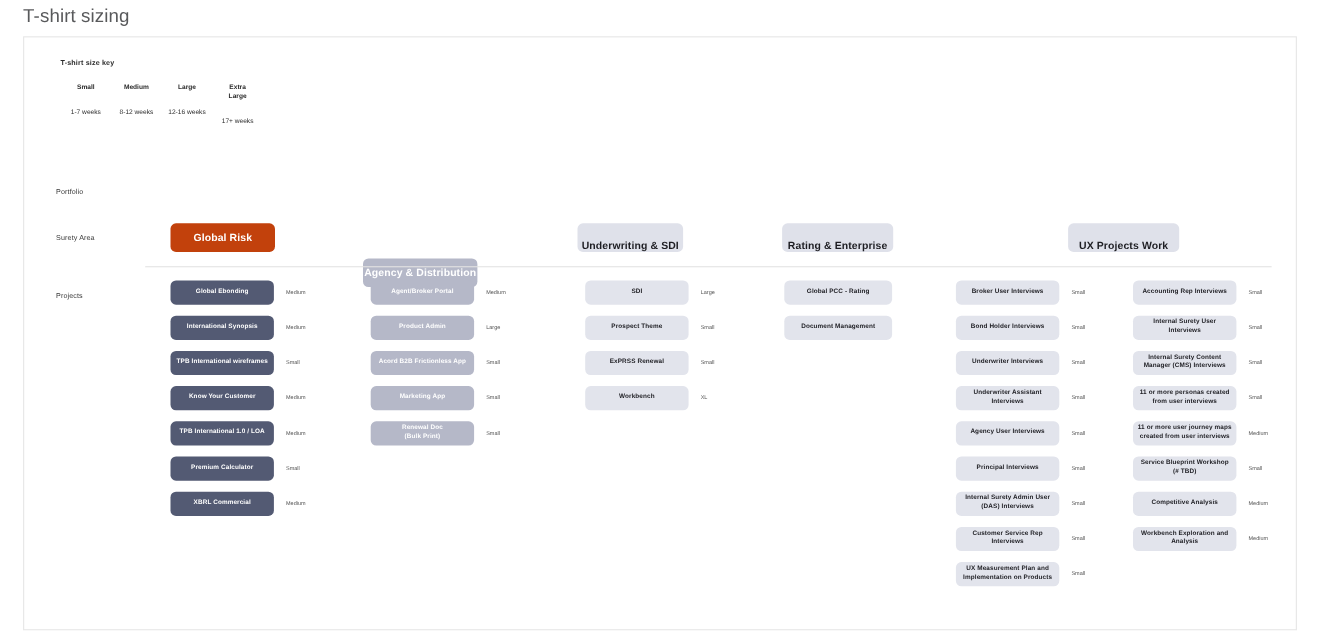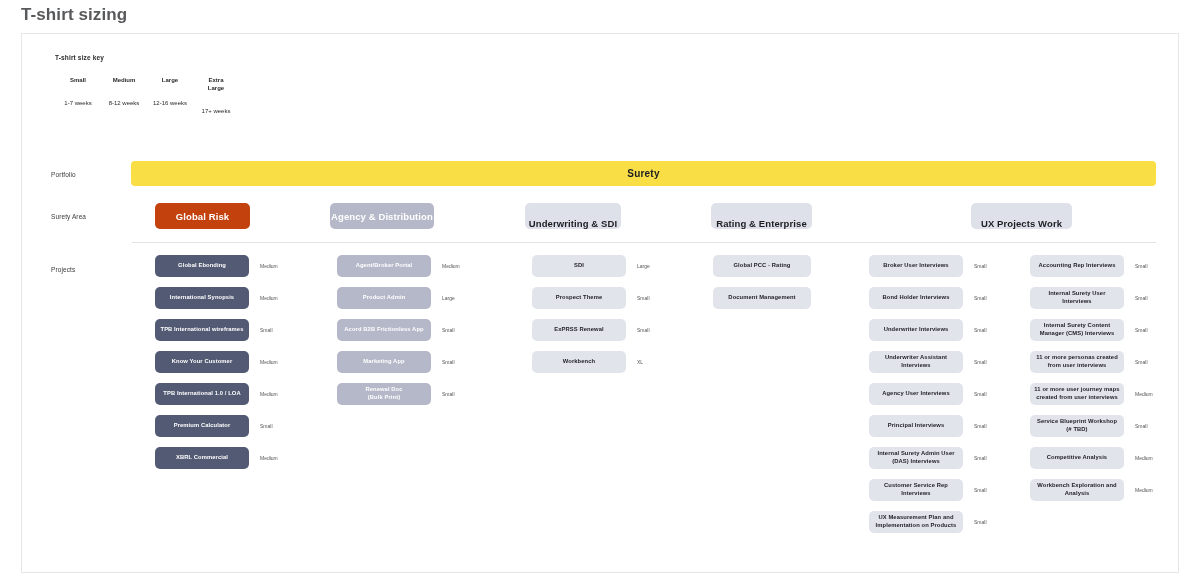--- a/index.html
+++ b/index.html
@@ -6,21 +6,21 @@
   html, body {
     width: 1200px; height: 582px;
     background: #ffffff;
     font-family: "Liberation Sans", sans-serif;
     overflow: hidden;
   }
   #page-title {
     position: absolute;
     left: 21px; top: 5px;
     font-size: 17px;
-    font-weight: 700;
+    font-weight: 400;
     color: #58595b;
     letter-spacing: 0.1px;
   }
   #board-card {
     position: absolute;
     left: 21px; top: 33px;
     width: 1158px; height: 540px;
     border: 1px solid #e6e6e6;
     background: #ffffff;
   }
@@ -155,29 +155,26 @@
           <div class="size-key-name">Extra<br>Large</div>
           <div class="size-key-dur">17+ weeks</div>
         </div>
       </div>
   </div>
 
   <div class="row-label" id="row-label-portfolio">Portfolio</div>
   <div class="row-label" id="row-label-area">Surety Area</div>
   <div class="row-label" id="row-label-projects">Projects</div>
 
-  <div id="portfolio-banner">
-    <span id="portfolio-banner-label">Surety</span>
-  </div>
 
   <div id="area-headers">
       <div class="area-header area-dark" style="left: 133px; width: 95px;">
         <span class="area-header-label">Global Risk</span>
       </div>
-      <div class="area-header area-mid" style="left: 308px; width: 104px;">
+      <div class="area-header area-mid" style="left: 308px; width: 104px; margin-top: 32px;">
         <span class="area-header-label">Agency &amp; Distribution</span>
       </div>
       <div class="area-header area-light" style="left: 503px; width: 96px;">
         <span class="area-header-label">Underwriting &amp; SDI</span>
       </div>
       <div class="area-header area-light" style="left: 689px; width: 101px;">
         <span class="area-header-label">Rating &amp; Enterprise</span>
       </div>
       <div class="area-header area-light" style="left: 949px; width: 101px;">
         <span class="area-header-label">UX Projects Work</span>

